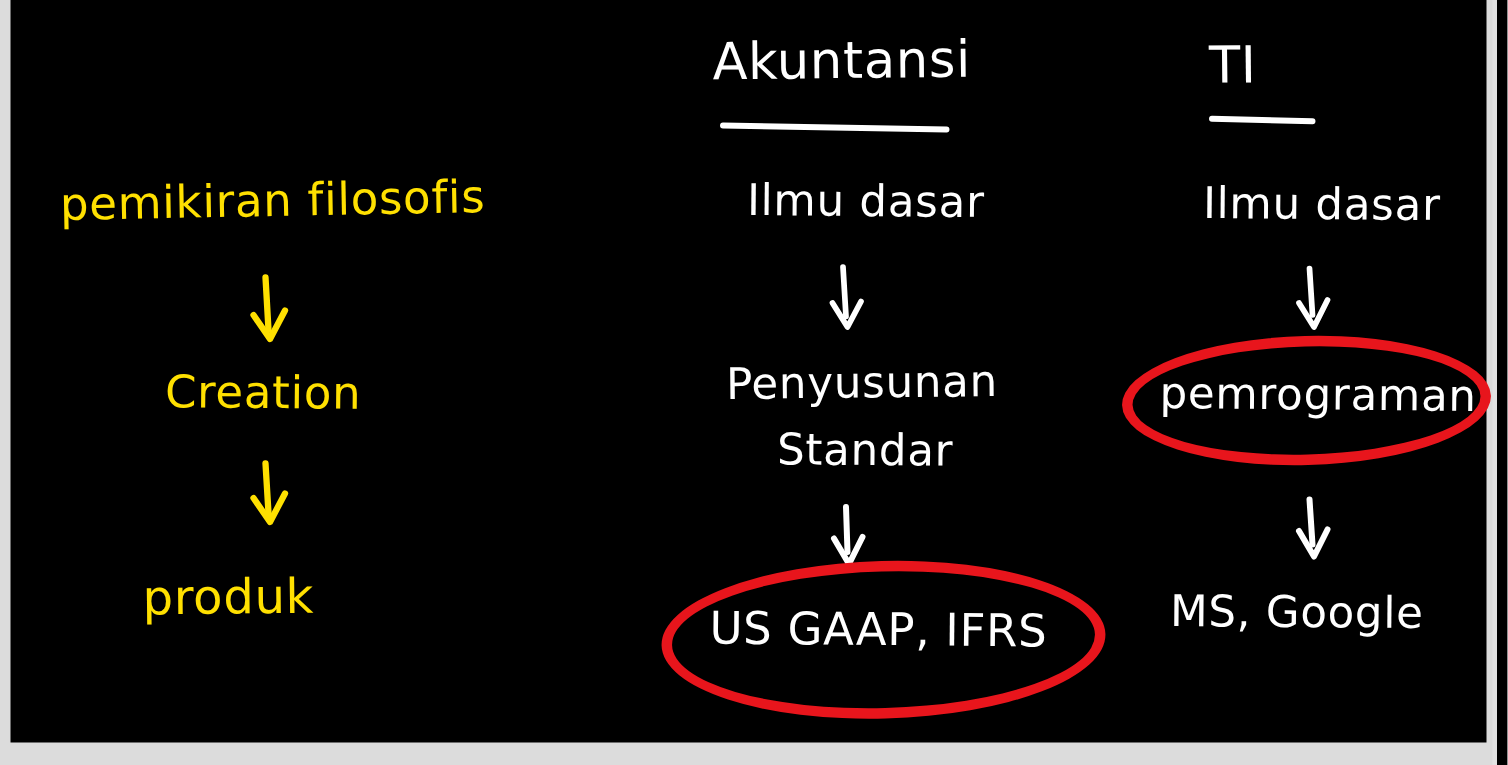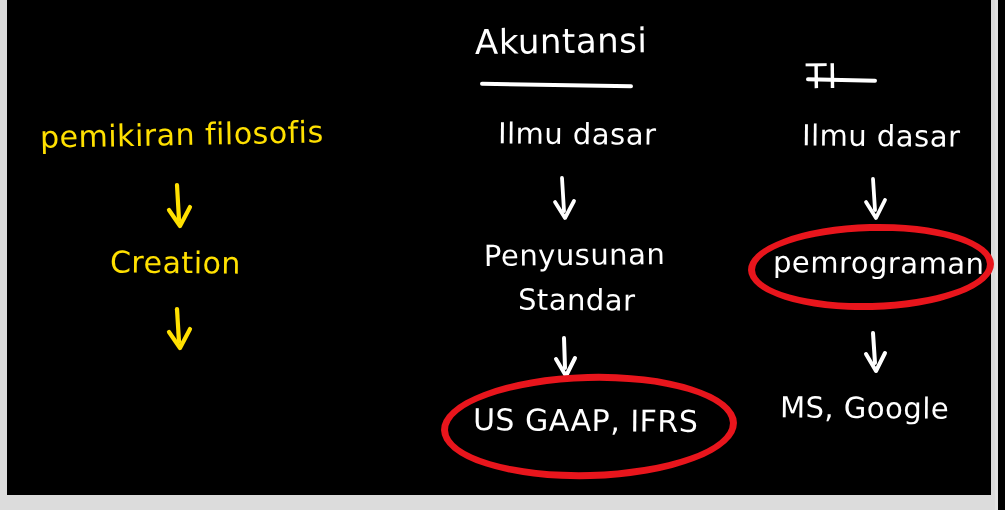--- a/index.html
+++ b/index.html
@@ -87,20 +87,21 @@
       <path d="M10 28 L21 44 L31 25" stroke="#ffe000" stroke-width="4.2" stroke-linecap="round" stroke-linejoin="round" fill="none"></path>
     </svg>
 
     <div class="hand yellow tilt-c" style="left:103px; top:247px; font-size:30px;text-align:right;">Creation</div>
 
     <svg class="arrow" style="left:152px; top:306px;" width="46" height="52" viewBox="0 0 46 52">
       <path d="M18 3 L20 36" stroke="#ffe000" stroke-width="4.2" stroke-linecap="round" fill="none"></path>
       <path d="M10 26 L21 42 L31 23" stroke="#ffe000" stroke-width="4.2" stroke-linecap="round" stroke-linejoin="round" fill="none"></path>
     </svg>
 
+    <div class="hand yellow tilt-b" style="left:88px; top:382px; font-size:32px;">produk</div>
 
     <div class="hand white tilt-b" style="left:468px; top:24px; font-size:34px;">Akuntansi</div>
     <div class="underline" style="left:473px; top:83px; width:153px; height:4px; transform:rotate(1.0deg);"></div>
 
     <div class="hand white tilt-c" style="left:491px; top:119px; font-size:29px;">Ilmu dasar</div>
 
     <svg class="arrow" style="left:537px; top:175px;" width="44" height="52" viewBox="0 0 44 52">
       <path d="M18 3 L20 36" stroke="#ffffff" stroke-width="3.8" stroke-linecap="round" fill="none"></path>
       <path d="M11 27 L21 43 L30 26" stroke="#ffffff" stroke-width="3.8" stroke-linecap="round" stroke-linejoin="round" fill="none"></path>
     </svg>
@@ -109,21 +110,21 @@
     <div class="hand white tilt-c" style="left:511px; top:285px; font-size:29px;">Standar</div>
 
     <svg class="arrow" style="left:538px; top:336px;" width="44" height="52" viewBox="0 0 44 52">
       <path d="M19 2 L20 32" stroke="#ffffff" stroke-width="4" stroke-linecap="round" fill="none"></path>
       <path d="M11 23 L21 40 L30 22" stroke="#ffffff" stroke-width="4" stroke-linecap="round" stroke-linejoin="round" fill="none"></path>
     </svg>
 
     <div class="ellipse" style="left:434px; top:374px; width:296px; height:105px;"></div>
     <div class="hand white tilt-c" style="left:466px; top:405px; font-size:30px;">US GAAP, IFRS</div>
 
-    <div class="hand white tilt-b" style="left:799px; top:27px; font-size:34px;margin-top:32px;">TI</div>
+    <div class="hand white tilt-b" style="left:799px; top:27px; font-size:34px;">TI</div>
     <div class="underline" style="left:799px; top:78px; width:71px; height:4px; transform:rotate(1.4deg);"></div>
 
     <div class="hand white tilt-c" style="left:795px; top:121px; font-size:29px;">Ilmu dasar</div>
 
     <svg class="arrow" style="left:848px; top:176px;" width="44" height="52" viewBox="0 0 44 52">
       <path d="M18 3 L20 34" stroke="#ffffff" stroke-width="3.8" stroke-linecap="round" fill="none"></path>
       <path d="M11 26 L21 42 L30 24" stroke="#ffffff" stroke-width="3.8" stroke-linecap="round" stroke-linejoin="round" fill="none"></path>
     </svg>
 
     <div class="ellipse" style="left:741px; top:224px; width:246px; height:86px;"></div>

